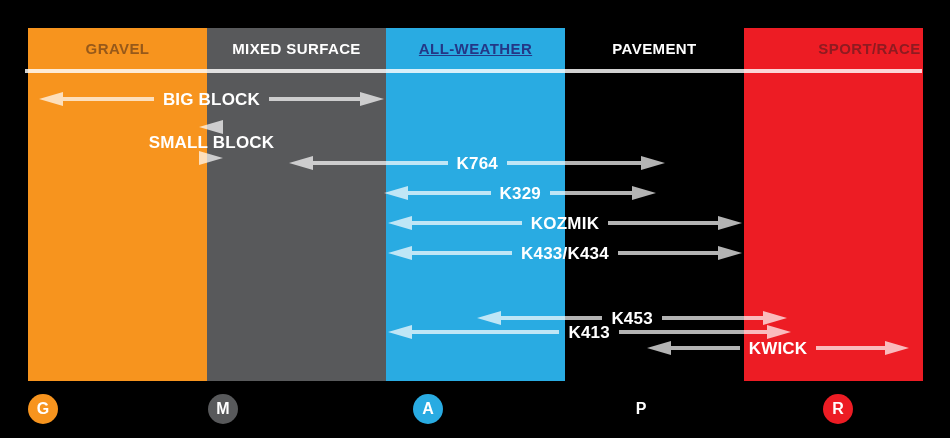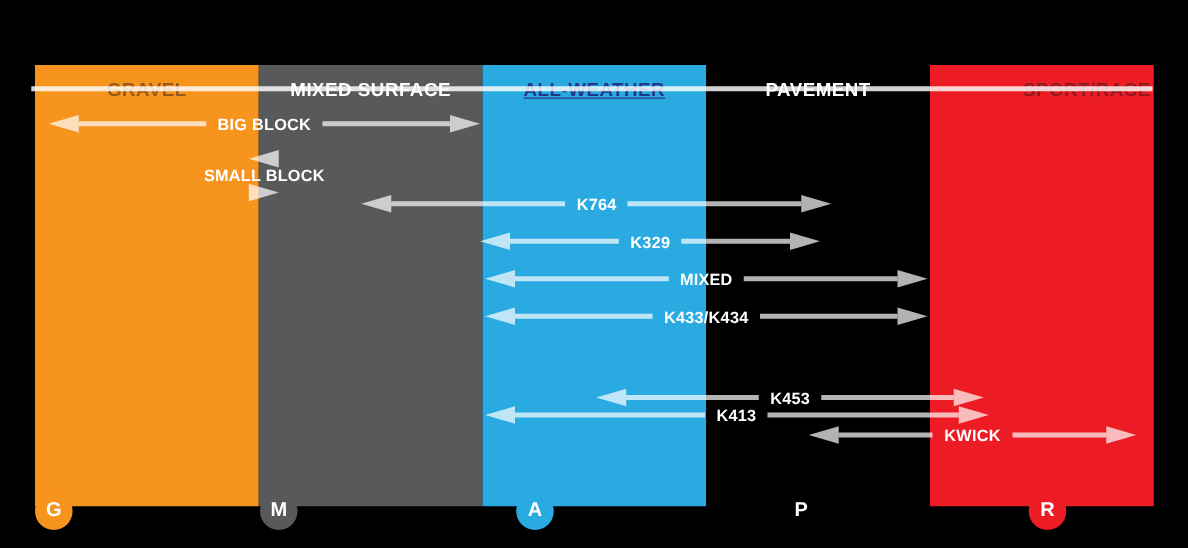--- a/index.html
+++ b/index.html
@@ -1,39 +1,39 @@
 <!DOCTYPE html>
 <html><head>
 <meta charset="utf-8">
 <style>
   html,body{margin:0;padding:0;background:#000;}
   .stage{
     position:relative;width:950px;height:438px;background:#000;
     font-family:"Liberation Sans","DejaVu Sans",sans-serif;overflow:hidden;
     --arrow:rgba(255,255,255,0.70);
   }
-  .column{position:absolute;top:28px;height:353px;margin-top:24px;}
+  .column{position:absolute;top:28px;height:353px;}
   .col-hdr{
     position:absolute;top:12px;left:0;width:100%;text-align:center;
     font-weight:bold;font-size:15px;letter-spacing:.4px;white-space:nowrap;
   }
   .axis-line{
     position:absolute;left:25px;top:69px;width:897px;height:4px;
     background:rgba(255,255,255,0.82);
   }
   .arrow-row{
     position:absolute;display:flex;align-items:center;height:24px;
     transform:translateY(-50%);
   }
   .ah{width:0;height:0;border-top:7px solid transparent;border-bottom:7px solid transparent;flex:0 0 auto;}
   .ah-left{border-right:24px solid var(--arrow);}
   .ah-right{border-left:24px solid var(--arrow);}
   .seg{flex:1 1 auto;height:4px;background:var(--arrow);}
   .arrow-label{
-    flex:0 0 auto;color:#fff;font-weight:bold;font-size:13px;
+    flex:0 0 auto;color:#fff;font-weight:bold;font-size:17px;
     padding:0 9px;white-space:nowrap;letter-spacing:.2px;line-height:1;
   }
   .circle{
     position:absolute;width:30px;height:30px;border-radius:50%;
     display:flex;align-items:center;justify-content:center;
     color:#fff;font-weight:bold;font-size:16px;line-height:1;
   }
 </style>
 </head>
 <body>
@@ -82,21 +82,21 @@
       <div class="arrow-row" style="left: 384.21px; width: 272.08px; top: 193px;">
         <div class="ah ah-left"></div>
         <div class="seg"></div>
         <div class="arrow-label" style="color: rgb(255, 255, 255);">K329</div>
         <div class="seg"></div>
         <div class="ah ah-right"></div>
       </div>
       <div class="arrow-row" style="left: 387.79px; width: 354.42px; top: 223px;">
         <div class="ah ah-left"></div>
         <div class="seg"></div>
-        <div class="arrow-label" style="color: rgb(255, 255, 255);">MIXED</div>
+        <div class="arrow-label" style="color: rgb(255, 255, 255);">KOZMIK</div>
         <div class="seg"></div>
         <div class="ah ah-right"></div>
       </div>
       <div class="arrow-row" style="left: 387.79px; width: 354.42px; top: 253px;">
         <div class="ah ah-left"></div>
         <div class="seg"></div>
         <div class="arrow-label" style="color: rgb(255, 255, 255);">K433/K434</div>
         <div class="seg"></div>
         <div class="ah ah-right"></div>
       </div>

